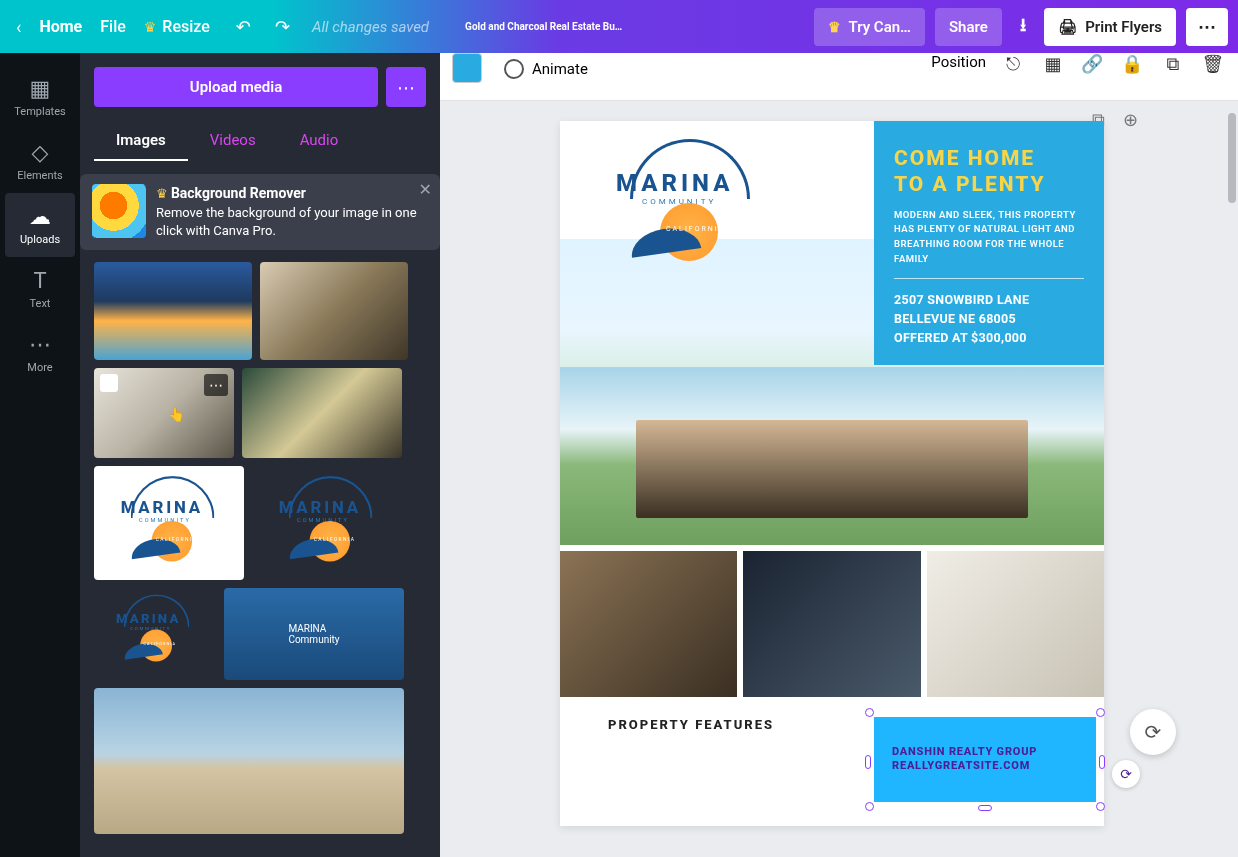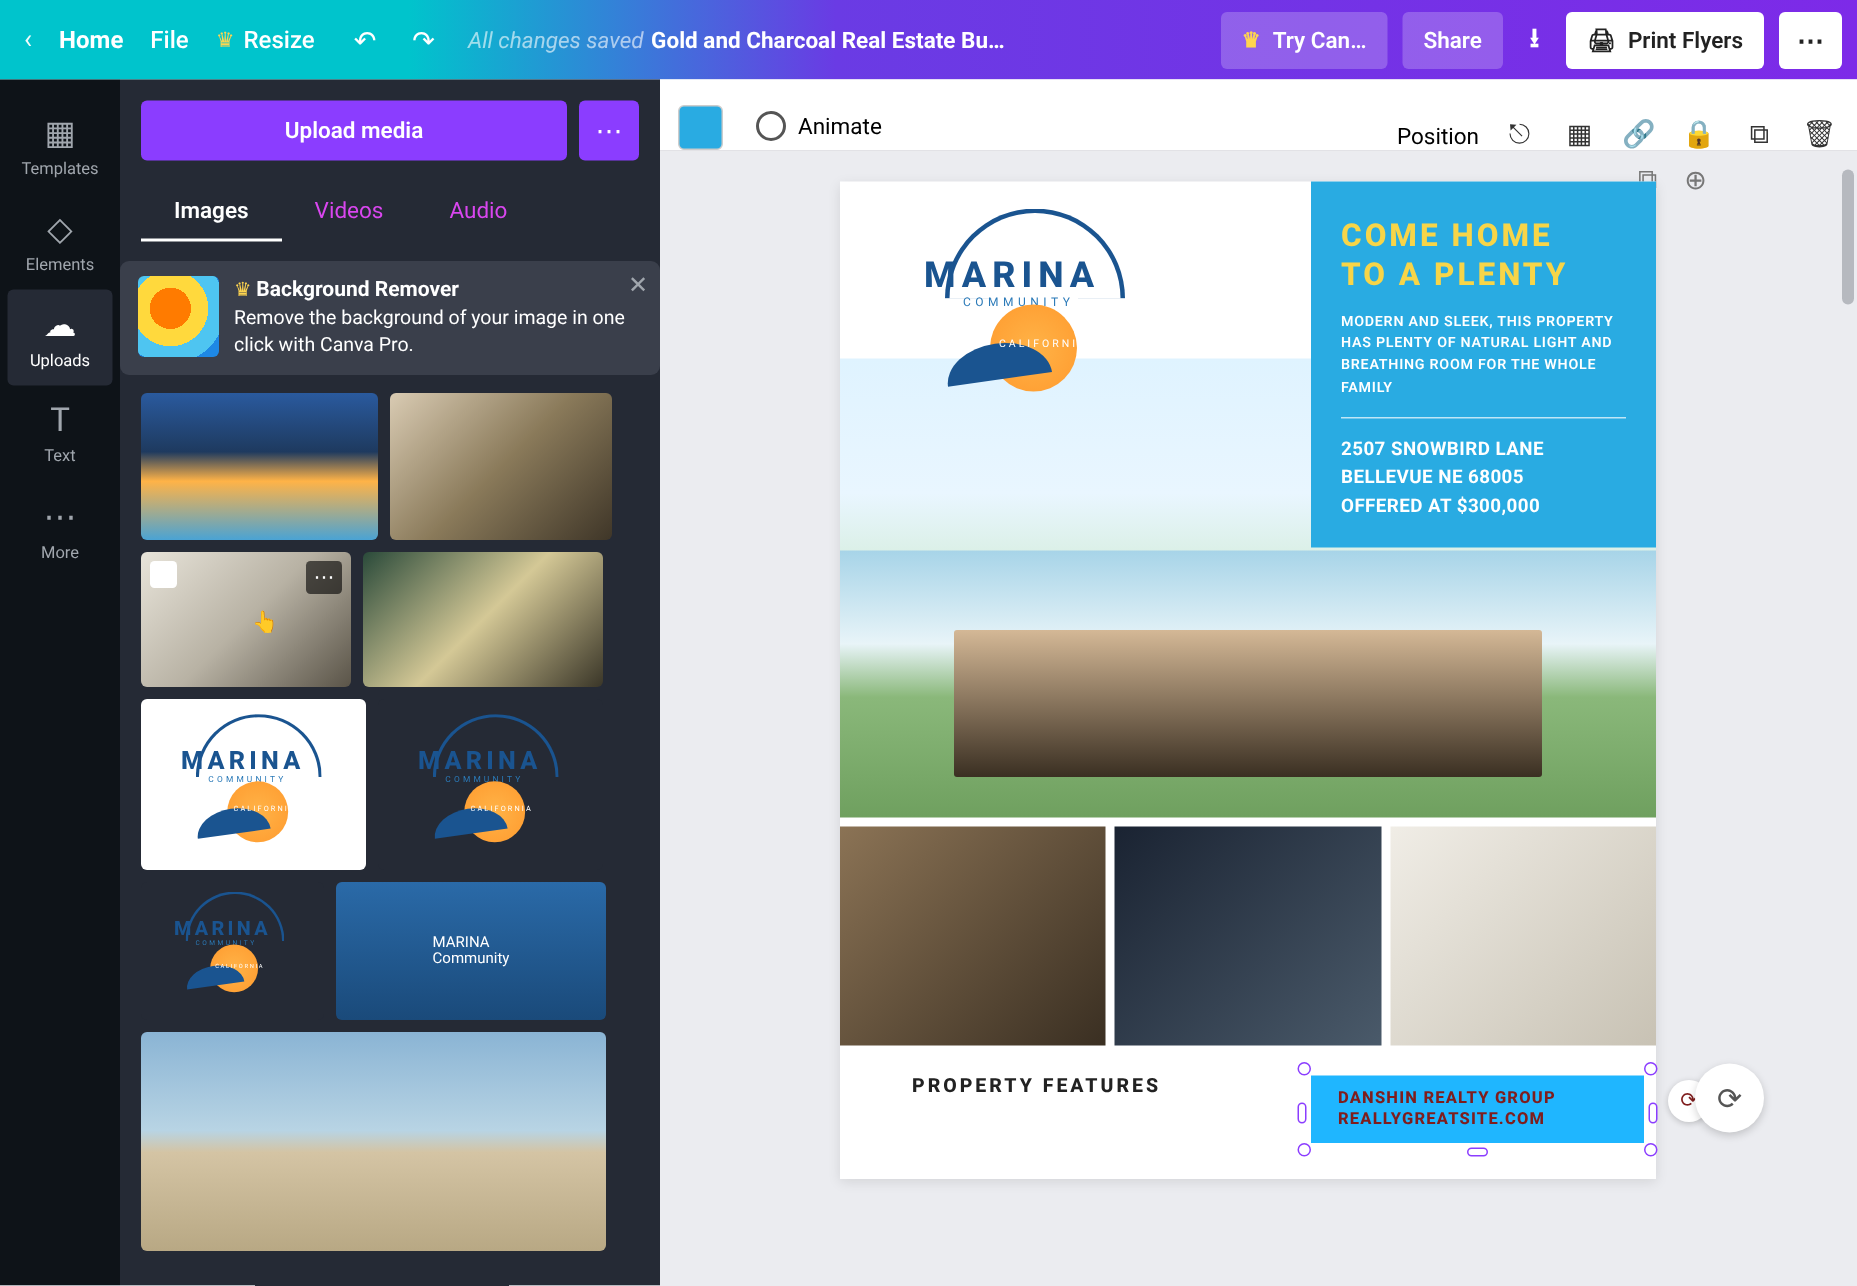--- a/index.html
+++ b/index.html
@@ -6,21 +6,21 @@
 body{background:#ebecf0;overflow:hidden;width:1238px;height:857px}
 .topbar{height:53px;background:linear-gradient(90deg,#00c4cc 0%,#00c4cc 22%,#6a3be4 45%,#7d2ae8 100%);display:flex;align-items:center;padding:0 10px;color:#fff;gap:4px}
 .topbar .left{display:flex;align-items:center;gap:18px;padding-left:6px}
 .topbar .left .chev{font-size:18px;opacity:.95;cursor:pointer}
 .topbar .home{font-weight:700;font-size:16px}
 .topbar .item{font-size:16px;font-weight:500;cursor:pointer}
 .topbar .resize{display:flex;align-items:center;gap:6px}
 .topbar .crown{color:#ffd54f;font-size:14px}
 .topbar .undo-redo{display:flex;gap:24px;margin-left:22px;font-size:18px}
 .topbar .saved{margin-left:18px;font-style:italic;opacity:.6;font-size:15px}
-.topbar .title{margin-left:1px;font-weight:700;font-size:15px;max-width:250px;white-space:nowrap;overflow:hidden;text-overflow:ellipsis}
+.topbar .title{margin-left:32px;font-weight:700;font-size:10px;max-width:250px;white-space:nowrap;overflow:hidden;text-overflow:ellipsis}
 .topbar .right{margin-left:auto;display:flex;align-items:center;gap:10px}
 .btn{height:38px;border-radius:4px;display:flex;align-items:center;padding:0 14px;font-weight:600;font-size:15px;cursor:pointer;gap:8px;border:none}
 .btn.try{background:rgba(255,255,255,.22);color:#fff}
 .btn.share{background:rgba(255,255,255,.22);color:#fff}
 .btn.dl{background:transparent;color:#fff;padding:0 8px;font-size:18px}
 .btn.print{background:#fff;color:#222}
 .btn.dots{background:#fff;color:#222;padding:0 12px;font-size:18px;font-weight:700}
 
 .main{display:flex;height:804px}
 .rail{width:80px;background:#0e1318;display:flex;flex-direction:column;align-items:center;padding-top:12px;color:#a0a6ad;font-size:11px}
@@ -42,21 +42,21 @@
 .grid{padding:0 14px;overflow-y:auto}
 .grid-row{display:flex;gap:8px;margin-bottom:8px}
 .thumb-img{border-radius:4px;cursor:pointer;position:relative;overflow:hidden}
 .thumb-img .ov-check{position:absolute;left:6px;top:6px;width:18px;height:18px;background:#fff;border-radius:3px}
 .thumb-img .ov-dots{position:absolute;right:6px;top:6px;width:24px;height:22px;background:rgba(0,0,0,.6);border-radius:3px;display:flex;align-items:center;justify-content:center;font-size:14px;color:#fff}
 .thumb-img .cursor{position:absolute;left:74px;top:38px;font-size:14px;color:#fff}
 
 .collapse-tab{position:absolute;right:-14px;top:50%;transform:translateY(-50%);width:14px;height:80px;background:#252a35;border-radius:0 4px 4px 0;display:flex;align-items:center;justify-content:center;color:#a0a6ad;font-size:11px;cursor:pointer}
 
 .canvas-area{flex:1;background:#ebecf0;position:relative}
-.ctrlbar{height:48px;background:#fff;border-bottom:1px solid #e2e2e6;display:flex;align-items:flex-end;padding:0 12px;gap:14px}
+.ctrlbar{height:48px;background:#fff;border-bottom:1px solid #e2e2e6;display:flex;align-items:flex-start;padding:0 12px;gap:14px}
 .color-sw{width:30px;height:30px;background:#29abe2;border-radius:4px;cursor:pointer;border:1px solid #ccc}
 .animate-btn{display:flex;align-items:center;gap:8px;font-size:15px;cursor:pointer;padding:6px 8px;border-radius:4px}
 .animate-btn .ring{width:20px;height:20px;border:2px solid #555;border-radius:50%;position:relative}
 .ctrlbar .spacer{flex:1}
 .ctrlbar .pos{font-size:15px;cursor:pointer}
 .ctrlbar .ic{font-size:18px;color:#333;cursor:pointer;width:26px;text-align:center}
 .scrollbar{position:absolute;right:2px;top:60px;width:8px;height:90px;background:#b6b9bf;border-radius:4px}
 
 .page-wrap{padding:20px 0 0 120px;position:relative}
 .page-tools{position:absolute;right:100px;top:8px;display:flex;gap:18px;color:#777;font-size:18px}
@@ -73,21 +73,21 @@
 .house-main::after{content:"";position:absolute;left:14%;right:14%;top:30%;height:55%;background:linear-gradient(#d4b896,#3a2f22);border-radius:2px}
 .thumbs-row{display:flex;gap:6px;margin-top:6px;padding:0;height:146px}
 .thumbs-row>div{flex:1}
 .thumbs-row>div:nth-child(1){background:linear-gradient(135deg,#8b7355,#3a2f22)}
 .thumbs-row>div:nth-child(2){background:linear-gradient(135deg,#1a2332,#4a5a6a)}
 .thumbs-row>div:nth-child(3){background:linear-gradient(135deg,#f0ede6,#c8c2b4)}
 .flyer-bottom{display:flex;padding:20px 0 24px;position:relative}
 .features{flex:1;padding:0 17px 0 48px}
 .features h3{font-size:13px;letter-spacing:2px;font-weight:800;color:#222;margin-bottom:8px}
 .features p{font-size:9.5px;color:#333;line-height:1.45;letter-spacing:.5px}
-.contact-box{width:222px;background:#1fb6ff;padding:8px 18px;color:#7f1d1d;margin-right:8px;position:relative}
+.contact-box{width:222px;background:#1fb6ff;padding:28px 18px;color:#4c1d95;margin-right:8px;position:relative}
 .contact-box h4{font-size:11px;letter-spacing:.8px;font-weight:800;line-height:1.3}
 .contact-box p{font-size:10px;line-height:1.4;margin-top:8px}
 .sel-handles{position:absolute;inset:-4px;pointer-events:none}
 .sel-handles .h{position:absolute;width:9px;height:9px;background:#fff;border:1px solid #8b3dff;border-radius:50%}
 .sel-handles .h.tl{left:-5px;top:-5px}.sel-handles .h.tr{right:-5px;top:-5px}
 .sel-handles .h.bl{left:-5px;bottom:-5px}.sel-handles .h.br{right:-5px;bottom:-5px}
 .sel-handles .h.ml{left:-5px;top:50%;margin-top:-4px;width:6px;height:14px;border-radius:3px}
 .sel-handles .h.mr{right:-5px;top:50%;margin-top:-4px;width:6px;height:14px;border-radius:3px}
 .sel-handles .h.mb{left:50%;bottom:-5px;margin-left:-7px;width:14px;height:6px;border-radius:3px}
 .rotate-ic{position:absolute;right:-44px;bottom:14px;width:28px;height:28px;background:#fff;border-radius:50%;box-shadow:0 1px 4px rgba(0,0,0,.2);display:flex;align-items:center;justify-content:center;font-size:14px}

